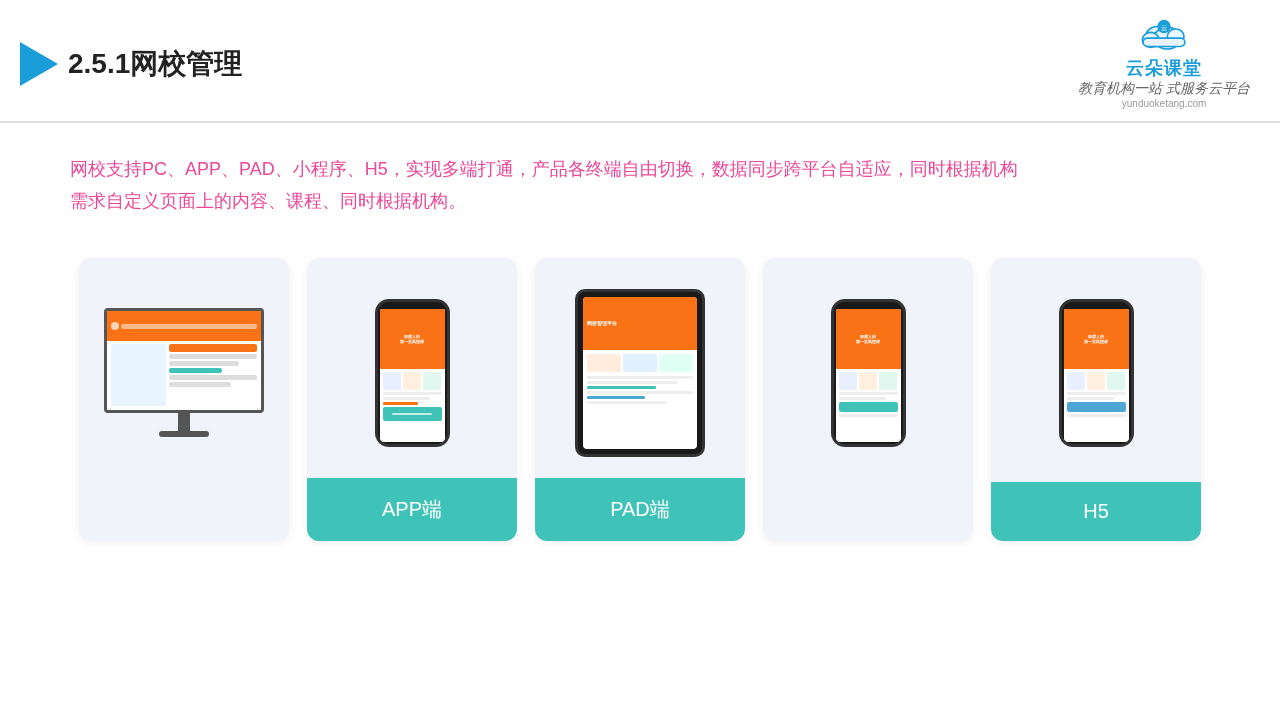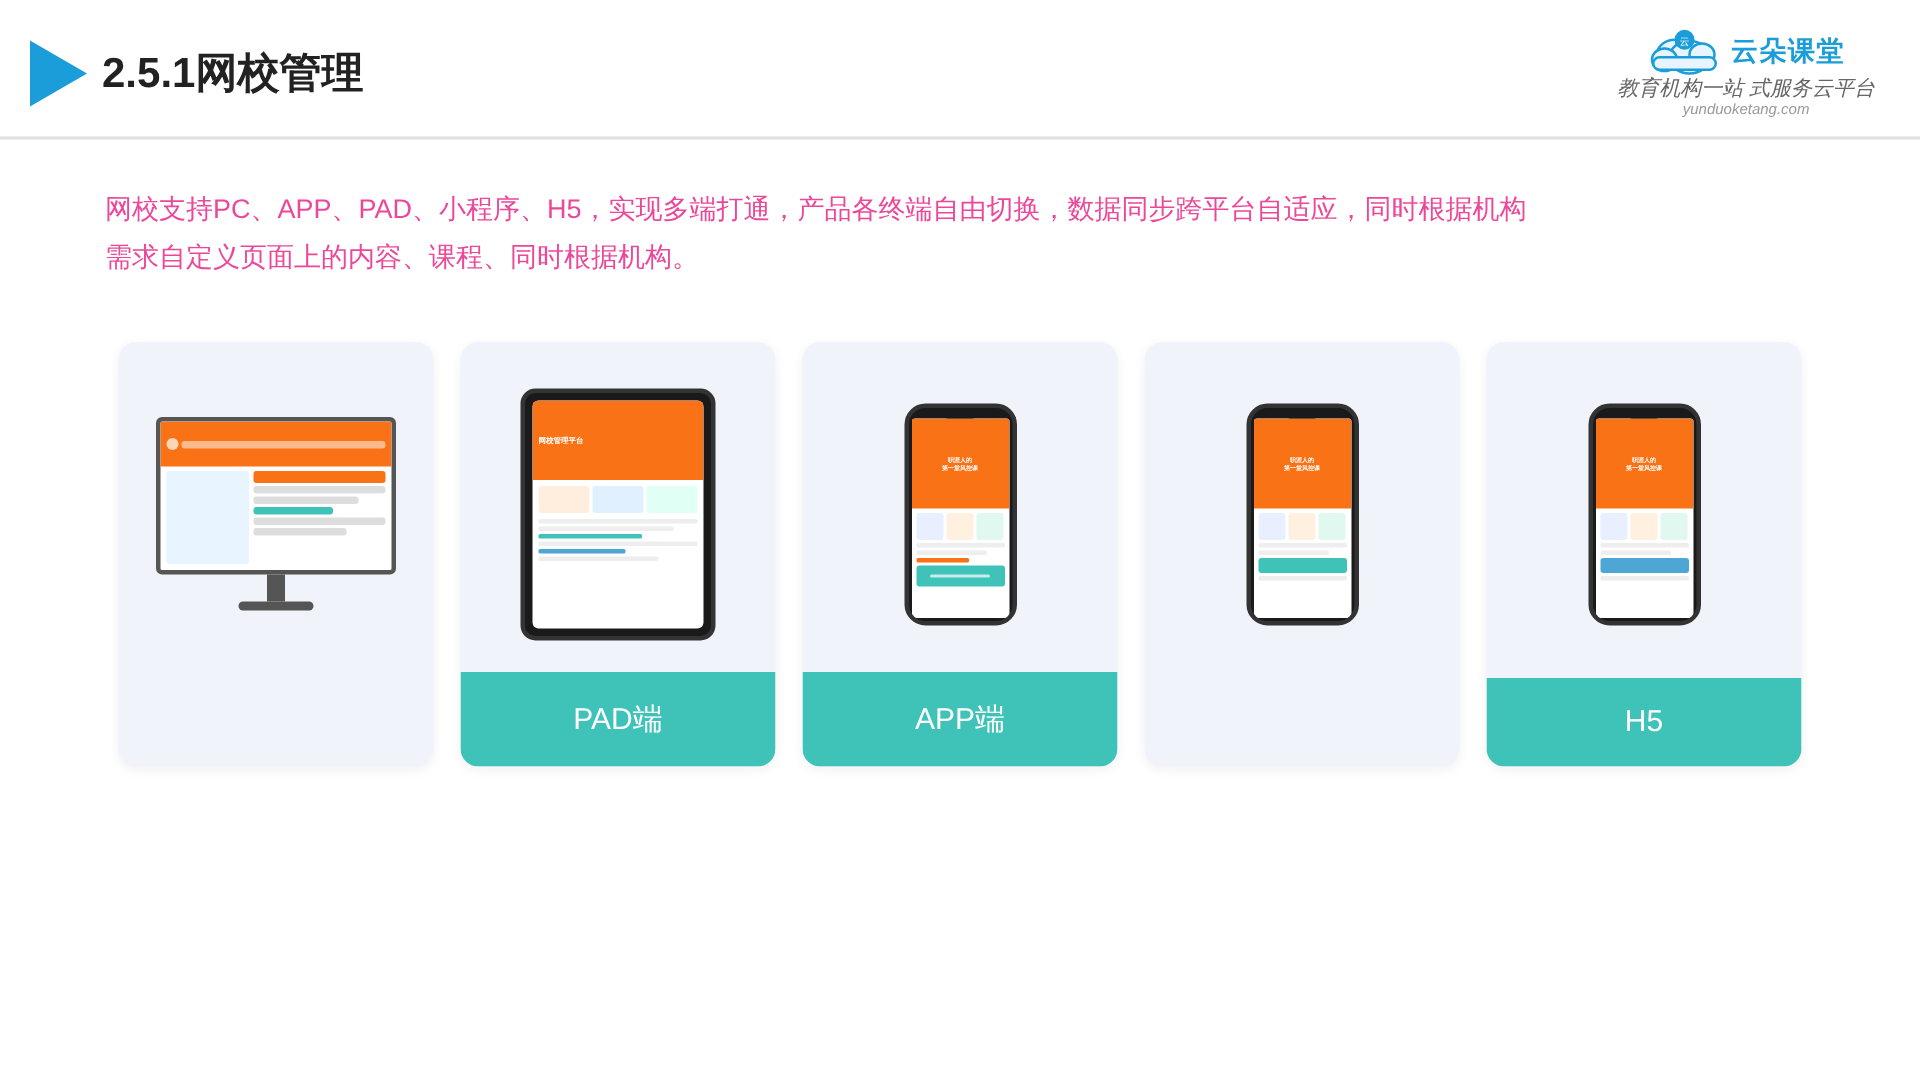--- a/index.html
+++ b/index.html
@@ -39,35 +39,35 @@
     }
     .logo-area {
       display: flex;
       flex-direction: column;
       align-items: center;
     }
     .logo-cloud {
       display: flex;
       align-items: center;
       gap: 6px;
+      flex-direction: column;
     }
     .cloud-icon {
       width: 50px;
       height: 32px;
     }
     .logo-text-main {
       font-size: 18px;
       font-weight: bold;
       color: #1a9dd9;
       letter-spacing: 1px;
     }
     .logo-url {
       font-size: 10px;
       color: #999;
-      font-style: italic;
     }
 
     
     .description {
       padding: 30px 70px 10px 70px;
       font-size: 18px;
       color: #ec4899;
       line-height: 1.8;
     }
 
@@ -254,48 +254,20 @@
           </div>
         </div>
         <div class="monitor-neck"></div>
         <div class="monitor-base"></div>
       </div>
     </div>
   </div>
 
   <div class="card">
     <div class="card-image-area">
-      <div class="tablet-mock">
-        <div class="tablet-body">
-          <div class="tablet-screen">
-            <div style="width:100%;height:35%;background:#f97316;display:flex;align-items:center;padding:4px;gap:3px;">
-              <div style="font-size:5px;color:white;font-weight:bold;flex:1;">网校管理平台</div>
-            </div>
-            <div style="padding:4px;display:flex;flex-direction:column;gap:2px;">
-              <div style="display:flex;gap:2px;margin-bottom:2px;">
-                <div style="flex:1;height:18px;background:#ffeedd;border-radius:2px;"></div>
-                <div style="flex:1;height:18px;background:#e0f0ff;border-radius:2px;"></div>
-                <div style="flex:1;height:18px;background:#e0fff5;border-radius:2px;"></div>
-              </div>
-              <div style="height:3px;background:#eee;border-radius:1px;"></div>
-              <div style="height:3px;background:#eee;border-radius:1px;width:85%;"></div>
-              <div style="height:3px;background:#3fc2b8;border-radius:1px;width:65%;"></div>
-              <div style="height:3px;background:#eee;border-radius:1px;"></div>
-              <div style="height:3px;background:#4da6d4;border-radius:1px;width:55%;"></div>
-              <div style="height:3px;background:#eee;border-radius:1px;width:75%;"></div>
-            </div>
-          </div>
-        </div>
-      </div>
-    </div>
-    <div class="card-label">PAD端</div>
-  </div>
-
-  <div class="card">
-    <div class="card-image-area">
       <div class="phone-mock">
         <div class="phone-body">
           <div class="phone-notch"></div>
           <div class="phone-screen">
             <div style="width:100%;height:45%;background:#f97316;display:flex;align-items:center;justify-content:center;flex-direction:column;gap:2px;padding:3px;">
               <div style="font-size:4px;color:white;font-weight:bold;text-align:center;line-height:1.3;">职涯人的<br>第一堂风控课</div>
             </div>
             <div style="padding:3px;display:flex;flex-direction:column;gap:2px;">
               <div style="display:flex;gap:2px;">
                 <div style="width:18px;height:18px;background:#e8f0ff;border-radius:2px;"></div>
@@ -311,20 +283,48 @@
             </div>
           </div>
         </div>
       </div>
     </div>
     <div class="card-label">APP端</div>
   </div>
 
   <div class="card">
     <div class="card-image-area">
+      <div class="tablet-mock">
+        <div class="tablet-body">
+          <div class="tablet-screen">
+            <div style="width:100%;height:35%;background:#f97316;display:flex;align-items:center;padding:4px;gap:3px;">
+              <div style="font-size:5px;color:white;font-weight:bold;flex:1;">网校管理平台</div>
+            </div>
+            <div style="padding:4px;display:flex;flex-direction:column;gap:2px;">
+              <div style="display:flex;gap:2px;margin-bottom:2px;">
+                <div style="flex:1;height:18px;background:#ffeedd;border-radius:2px;"></div>
+                <div style="flex:1;height:18px;background:#e0f0ff;border-radius:2px;"></div>
+                <div style="flex:1;height:18px;background:#e0fff5;border-radius:2px;"></div>
+              </div>
+              <div style="height:3px;background:#eee;border-radius:1px;"></div>
+              <div style="height:3px;background:#eee;border-radius:1px;width:85%;"></div>
+              <div style="height:3px;background:#3fc2b8;border-radius:1px;width:65%;"></div>
+              <div style="height:3px;background:#eee;border-radius:1px;"></div>
+              <div style="height:3px;background:#4da6d4;border-radius:1px;width:55%;"></div>
+              <div style="height:3px;background:#eee;border-radius:1px;width:75%;"></div>
+            </div>
+          </div>
+        </div>
+      </div>
+    </div>
+    <div class="card-label">PAD端</div>
+  </div>
+
+  <div class="card">
+    <div class="card-image-area">
       <div class="phone-mock">
         <div class="phone-body">
           <div class="phone-notch"></div>
           <div class="phone-screen">
             <div style="width:100%;height:45%;background:#f97316;display:flex;align-items:center;justify-content:center;padding:3px;">
               <div style="font-size:4px;color:white;font-weight:bold;text-align:center;line-height:1.3;">职涯人的<br>第一堂风控课</div>
             </div>
             <div style="padding:3px;display:flex;flex-direction:column;gap:2px;">
               <div style="display:flex;gap:2px;">
                 <div style="width:18px;height:18px;background:#e8f0ff;border-radius:2px;"></div>

